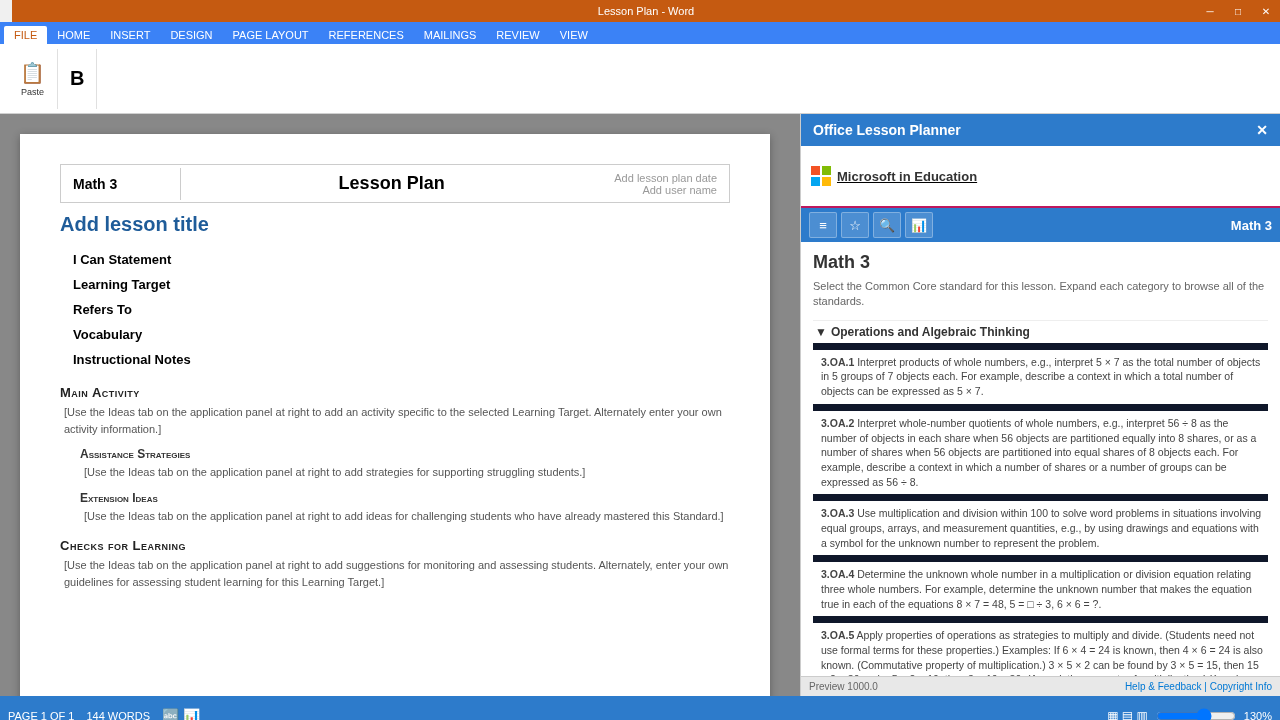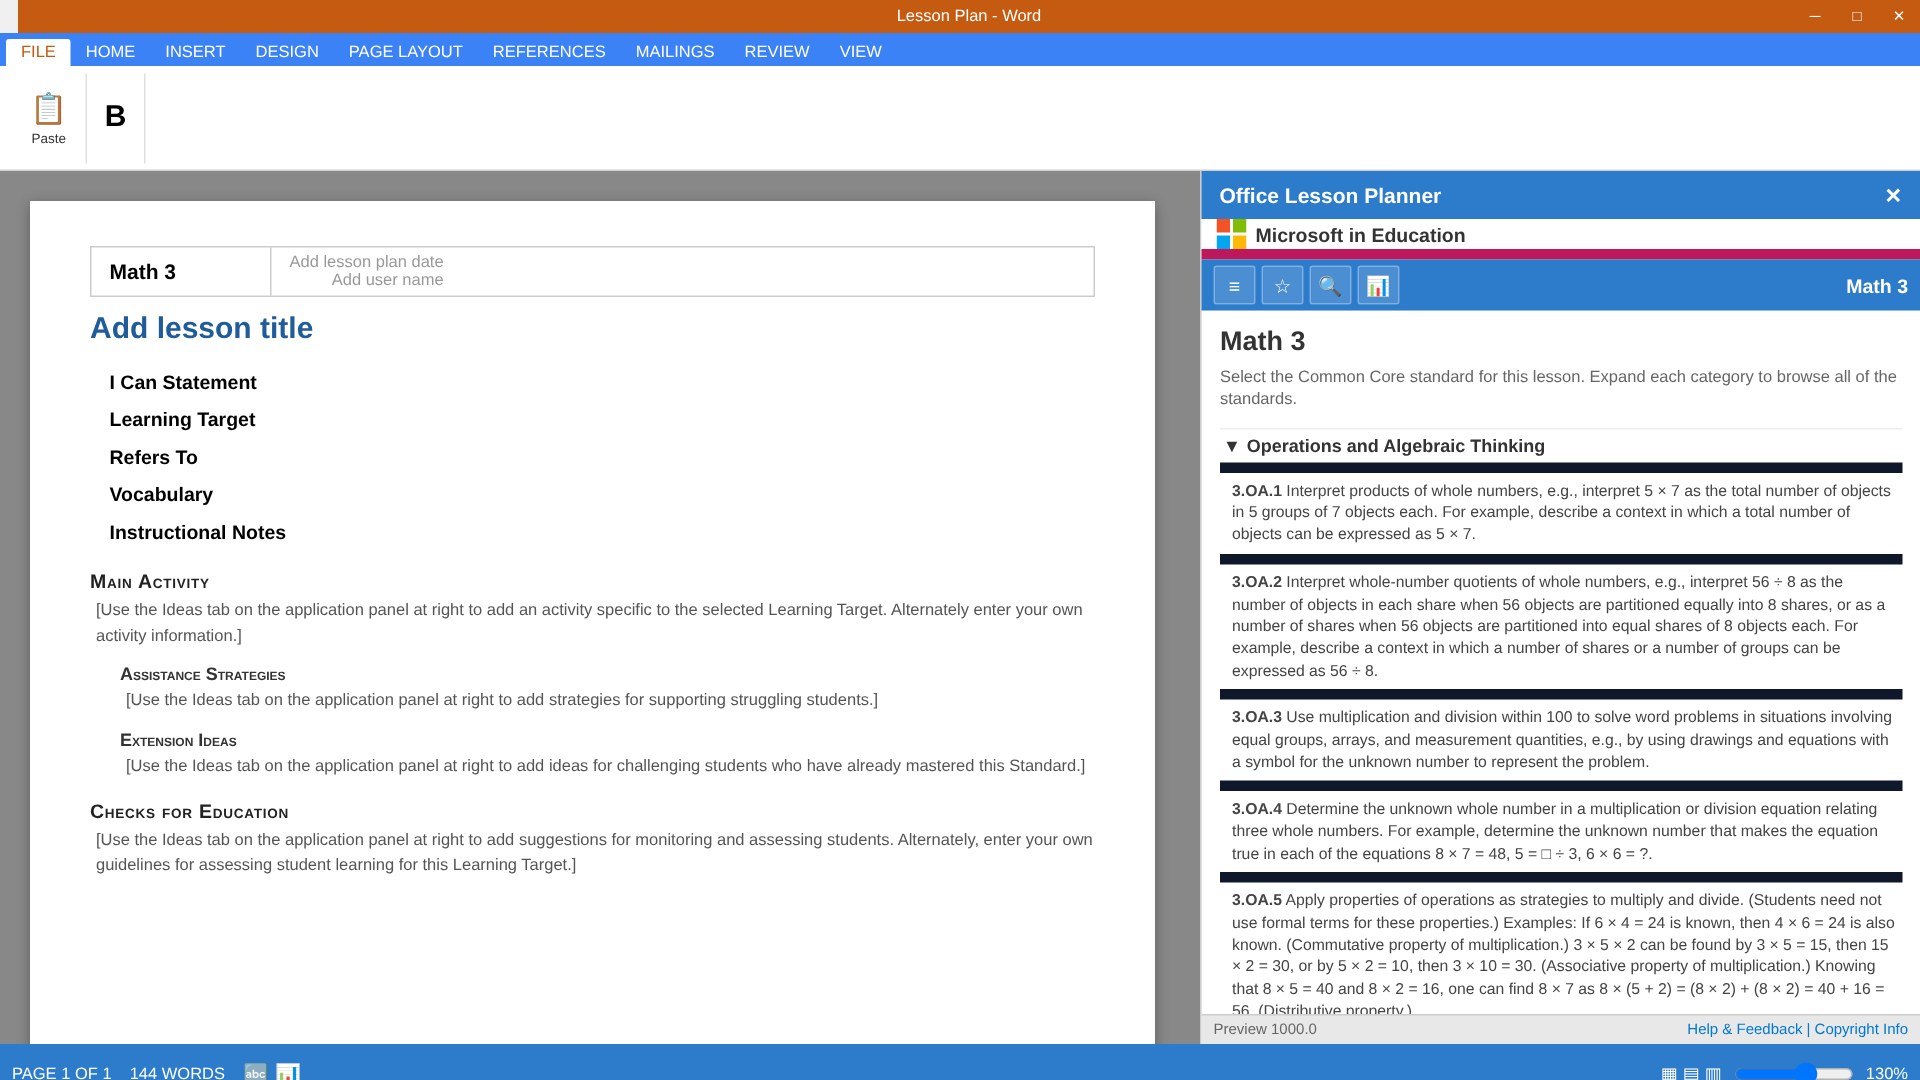--- a/index.html
+++ b/index.html
@@ -183,25 +183,26 @@
       color: white;
       padding: 8px 12px;
       font-size: 14px;
       font-weight: bold;
       display: flex;
       align-items: center;
       justify-content: space-between;
     }
     #panel-brand {
       background: white;
-      padding: 0 10px;
+      padding: 20px 10px;
       display: flex;
       align-items: center;
       gap: 6px;
-      border-bottom: 7px solid #be185d;
+      border-bottom: 2px solid #be185d;
+      text-decoration: underline;
     }
     #panel-brand-logo {
       width: 20px;
       height: 20px;
     }
     #panel-brand-name {
       font-size: 13px;
       color: #333;
       font-weight: 600;
     }
@@ -347,20 +348,21 @@
   </div>
 </div>
 
 <div id="main-area">
 
   <div id="doc-area">
     <div id="doc-page">
 
       <div class="doc-header">
         <div class="doc-header-subject">Math 3</div>
+        <div class="doc-header-title">Lesson Plan</div>
         <div class="doc-header-right">
           <div style="color:#999;">Add lesson plan date</div>
           <div style="color:#999;">Add user name</div>
         </div>
       </div>
 
       <div class="add-lesson-title">Add lesson title</div>
 
       <div>
         <div class="section-item">I Can Statement</div>
@@ -379,21 +381,21 @@
         <div class="sub-section-title">Assistance Strategies</div>
         <div class="main-section-content">[Use the Ideas tab on the application panel at right to add strategies for supporting struggling students.]</div>
       </div>
 
       <div class="main-section sub-section">
         <div class="sub-section-title">Extension Ideas</div>
         <div class="main-section-content">[Use the Ideas tab on the application panel at right to add ideas for challenging students who have already mastered this Standard.]</div>
       </div>
 
       <div class="main-section">
-        <div class="main-section-title">Checks for Education</div>
+        <div class="main-section-title">Checks for Learning</div>
         <div class="main-section-content">[Use the Ideas tab on the application panel at right to add suggestions for monitoring and assessing students. Alternately, enter your own guidelines for assessing student learning for this Learning Target.]</div>
       </div>
 
     </div>
   </div>
 
   <div id="side-panel">
 
     <div id="panel-header">
       <span>Office Lesson Planner</span>

